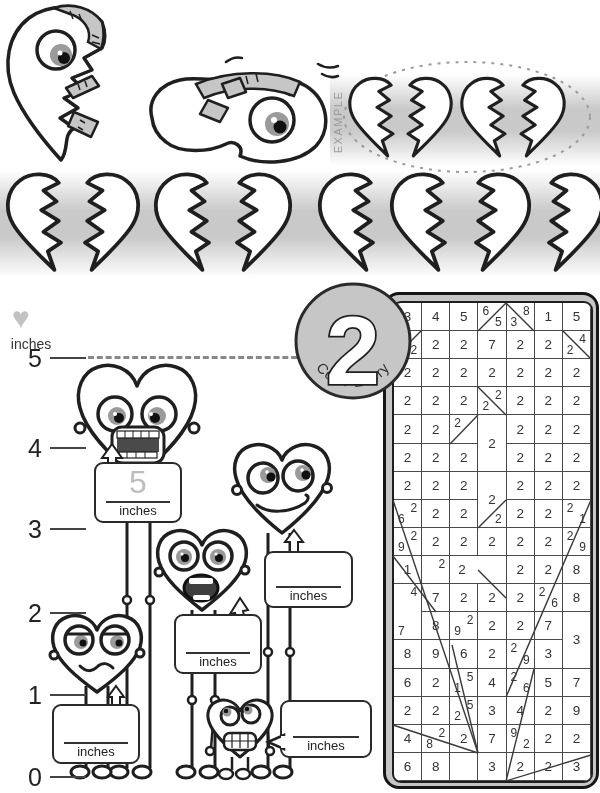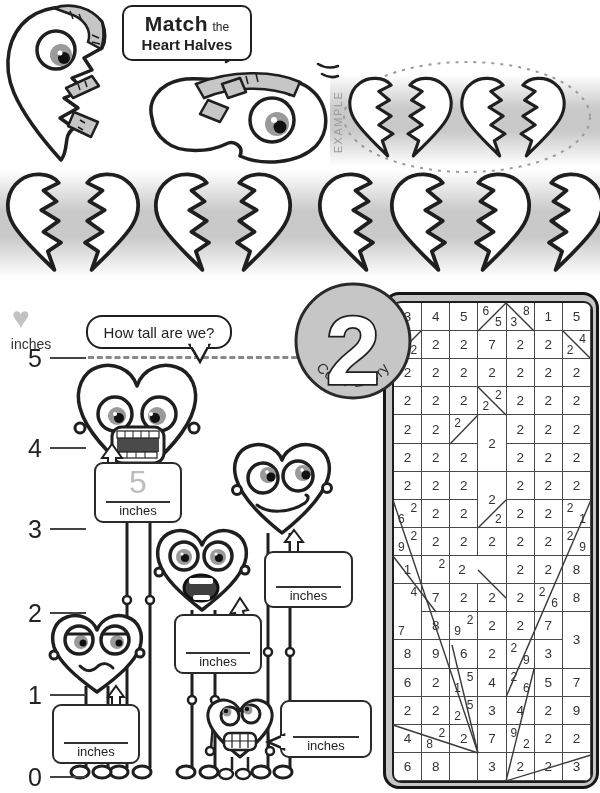--- a/index.html
+++ b/index.html
@@ -222,24 +222,20 @@
       <circle cx="251" cy="714" r="9" class="ol" stroke-width="3"></circle>
       <circle cx="227" cy="712" r="4.5" fill="#9a9a9a"></circle>
         <circle cx="248" cy="710" r="4.5" fill="#9a9a9a"></circle>
       <circle cx="226" cy="711" r="2.2" fill="#111"></circle>
         <circle cx="247" cy="709" r="2.2" fill="#111"></circle>
       <rect x="224" y="733" width="32" height="17" rx="6" class="ol" stroke-width="2.5"></rect>
       <path d="M224,741 h32 M232,734 v14 M240,734 v14 M248,734 v14" stroke="#1f1f1f" stroke-width="1.2"></path>
     </g>
   </svg>
 
-  <div id="title-box">
-    <div><span class="big">Match</span> <span class="small">the</span></div>
-    <div class="l2">Heart Halves</div>
-  </div>
 
   <div id="example-label">EXAMPLE</div>
 
   <div id="unit-icon">♥</div>
   <div id="unit-label">inches</div>
   <div id="ruler">
       <div class="tick" style="top: 344px;">
         <div class="num">5</div>
         <div class="line"></div>
       </div>
@@ -259,27 +255,20 @@
         <div class="num">1</div>
         <div class="line"></div>
       </div>
       <div class="tick" style="top: 763px;">
         <div class="num">0</div>
         <div class="line"></div>
       </div>
     </div>
   <div id="dash5"></div>
 
-  <div id="bubble">
-    <span>How tall are we?</span>
-    <svg width="26" height="20">
-      <path d="M2,0 L12,17 L21,0 Z" fill="#fff" stroke="#1f1f1f" stroke-width="2.5"></path>
-      <rect x="3" y="-3" width="17" height="5" fill="#fff"></rect>
-    </svg>
-  </div>
 
   <div class="sign" id="sign1">
     <div class="sign-value">5</div>
     <div class="sign-line"></div>
     <div class="sign-label">inches</div>
   </div>
   <div class="sign" id="sign2">
     <div class="sign-value"></div>
     <div class="sign-line"></div>
     <div class="sign-label">inches</div>

